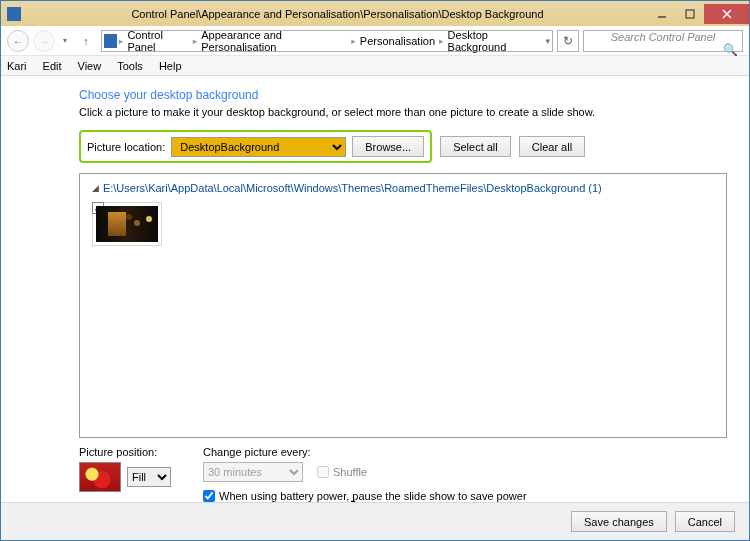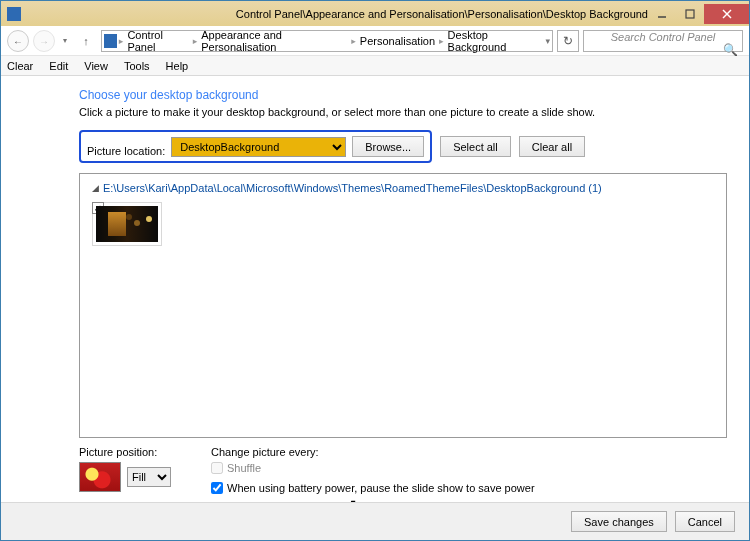--- a/index.html
+++ b/index.html
@@ -1,54 +1,54 @@
 <!DOCTYPE html>
 <html><head>
 <meta charset="utf-8">
 <style>
   * { margin: 0; padding: 0; box-sizing: border-box; font-family: "Segoe UI", Tahoma, sans-serif; }
   body { background: #fff; font-size: 11px; color: #000; }
   .window { width: 750px; height: 541px; border: 1px solid #3c7faf; background: #fff; position: relative; display: flex; flex-direction: column; }
   .titlebar { height: 25px; background: linear-gradient(#e9d7a9, #e4cf90); display: flex; align-items: center; padding: 0 0 0 6px; }
   .title-icon { width: 14px; height: 14px; background: #2d6ab3; display: inline-block; margin-right: 6px; }
-  .title-text { font-size: 11px; color: #000; flex: 1; text-align: right; }
+  .title-text { font-size: 11px; color: #000; flex: 1; text-align: center; }
   .win-controls { display: flex; }
   .win-btn { width: 28px; height: 20px; display: flex; align-items: center; justify-content: center; font-size: 11px; color: #444; margin: 0; }
   .win-close { background: #c75050; color: #fff; width: 45px; }
   .win-close svg line { stroke: #fff; }
   .nav-row { height: 30px; display: flex; align-items: center; padding: 2px 6px; gap: 4px; border-bottom: 1px solid #e5e5e5; }
   .nav-arrow { width: 22px; height: 22px; border-radius: 50%; border: 1px solid #ccc; display: flex; align-items: center; justify-content: center; font-size: 10px; color: #555; background: #fafafa; }
   .nav-arrow.disabled { color: #c4c4c4; border-color: #e5e5e5; }
   .nav-drop { width: 12px; height: 12px; display:flex;align-items:center;justify-content:center;color:#777;font-size:8px; }
   .up-btn { width: 22px; height: 22px; display:flex;align-items:center;justify-content:center;color:#555; }
   .addr-bar { flex:1; height: 22px; border: 1px solid #b0b0b0; display:flex; align-items:center; padding: 0 2px; font-size: 11px; }
   .addr-part { padding: 0 4px; color: #000; }
   .addr-sep { color: #999; font-size: 9px; }
   .addr-refresh { width: 22px; height: 22px; border: 1px solid #b0b0b0; display:flex;align-items:center;justify-content:center;color:#555;font-size:12px; }
   .search-box { width: 160px; height: 22px; border: 1px solid #b0b0b0; display:flex;align-items:center; padding:0 4px; color:#888; font-style: italic; flex-direction: column; }
   .search-box span.icon { margin-left:auto; font-size:12px; color:#555; font-style:normal; }
   .menubar { height: 20px; display:flex; align-items:center; padding: 0 6px; gap: 16px; font-size: 11px; border-bottom: 1px solid #d9d9d9; background:#f7f7f7; }
   .content-area { flex:1; overflow:auto; padding: 12px 22px 8px 78px; }
   .heading { color: #3b82f6; font-size: 12px; margin-bottom: 4px; }
   .subtext { font-size: 11px; color: #000; margin-bottom: 12px; }
   .highlight-row { display:flex; align-items:center; gap: 8px; margin-bottom: 10px; }
-  .highlight-box { border: 2px solid #1d4ed8; border-radius: 4px; padding: 4px 6px; display:flex; align-items:flex-end; gap:6px; }
+  .highlight-box { border: 2px solid #84cc16; border-radius: 4px; padding: 4px 6px; display:flex; align-items:center; gap:6px; }
   .combo { height: 20px; width: 175px; font-size:11px; border:1px solid #999; background:#eab308; padding:0 4px; }
   .small-btn { height: 21px; padding: 0 12px; font-size: 11px; border:1px solid #adadad; background: linear-gradient(#f8f8f8,#e8e8e8); cursor:pointer; }
   .pic-panel { border:1px solid #999; height: 265px; padding: 8px 12px; background:#fff; }
   .path-line { display:flex; align-items:center; gap: 4px; color:#0a4ea0; font-size:11px; }
   .path-line .caret { color:#555; font-size:9px; }
   .thumb-wrap { margin-top:8px; width: 75px; }
   .thumb { border:1px solid #d8d8d8; padding:3px; background:#fff; position:relative; display:inline-block; }
   .thumb .check { position:absolute; top:-1px; left:-1px; width:12px;height:12px;background:#fff;border:1px solid #888;display:flex;align-items:center;justify-content:center;font-size:10px; }
   .thumb-inner { width:62px; height:36px; background: linear-gradient(90deg,#0a0a0a,#1a1208 30%,#2a1a0a 50%,#0a0a0a); position:relative; }
   .thumb-inner::before { content:''; position:absolute; left:12px; top:6px; width:18px; height:24px; background:linear-gradient(#c98a2a,#7a4a10); }
   .thumb-inner::after { content:''; position:absolute; right:6px; top:10px; width:6px; height:6px; background:#e0c060; border-radius:50%; box-shadow: -12px 4px 0 #8a6020, -20px -2px 0 #5a3a10; }
   .cursor-ptr { position:absolute; left:269px; top:322px; font-size:14px; color:#000; pointer-events:none; }
-  .bottom-options { display:flex; gap: 40px; padding: 8px 0 0 0; }
+  .bottom-options { display:flex; gap: 32px; padding: 8px 0 0 0; }
   .opt-col { display:flex; flex-direction:column; gap:4px; }
   .opt-label { font-size:11px; }
   .pos-row { display:flex; align-items:center; gap:6px; }
   .pos-preview { width:42px; height:30px; border:1px solid #888; background:
        radial-gradient(circle at 30% 40%, #ffe45a 0 6px, transparent 7px),
        radial-gradient(circle at 55% 60%, #e02020 0 8px, transparent 9px),
        linear-gradient(#c02020,#a01010);
   }
   .pos-select { height: 20px; width: 44px; font-size:11px; border:1px solid #999; }
   .interval-select { height: 20px; width: 100px; font-size:11px; border:1px solid #999; color:#777; }
@@ -104,21 +104,21 @@
       <span style="margin-left:auto;color:#777;font-size:9px">▾</span>
     </div>
     <div class="addr-refresh">↻</div>
     <div class="search-box">
       <span>Search Control Panel</span>
       <span class="icon">🔍</span>
     </div>
   </div>
 
   <div class="menubar">
-    <span>Clear</span>
+    <span>Kari</span>
     <span>Edit</span>
     <span>View</span>
     <span>Tools</span>
     <span>Help</span>
   </div>
 
   <div class="content-area">
     <div class="heading">Choose your desktop background</div>
     <div class="subtext">Click a picture to make it your desktop background, or select more than one picture to create a slide show.</div>
 
@@ -154,20 +154,23 @@
         <div class="pos-row">
           <div class="pos-preview"></div>
           <select class="pos-select">
             <option>Fill</option>
           </select>
         </div>
       </div>
       <div class="opt-col">
         <span class="opt-label">Change picture every:</span>
         <div style="display:flex;gap:14px;align-items:center;">
+          <select class="interval-select" disabled="">
+            <option>30 minutes</option>
+          </select>
           <label class="chk dis">
             <input type="checkbox" disabled="" style="">
             <span>Shuffle</span>
           </label>
         </div>
         <label class="chk" style="margin-top:4px">
           <input type="checkbox" checked="" style="">
           <span>When using battery power, pause the slide show to save power</span>
         </label>
       </div>

